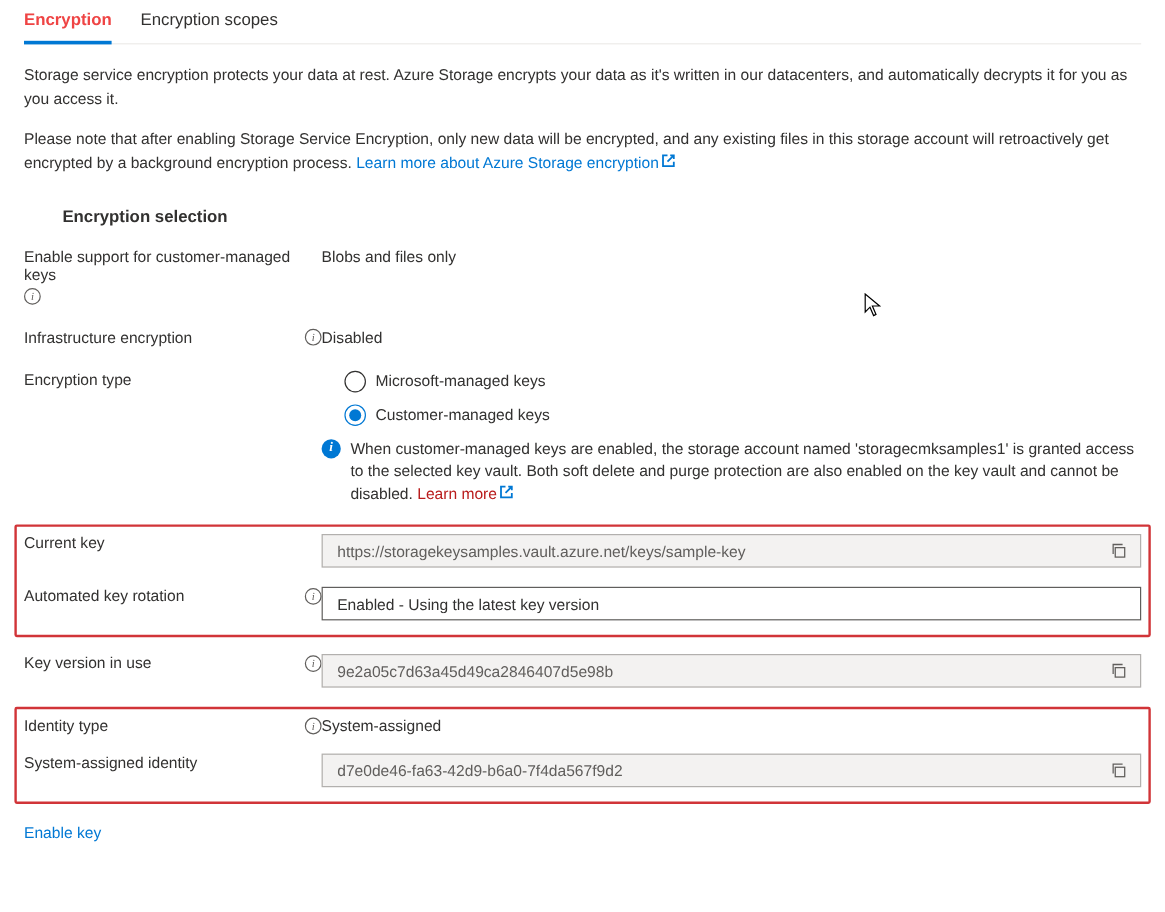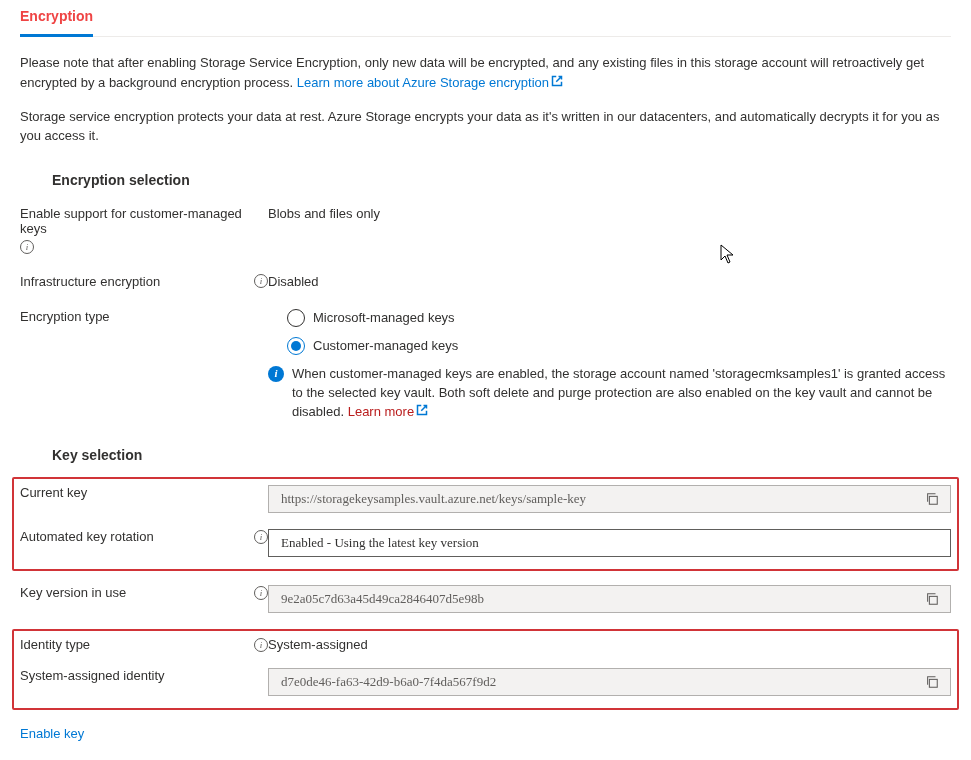--- a/index.html
+++ b/index.html
@@ -135,21 +135,20 @@
     font-family: Georgia, serif;
     margin-top:1px;
   }
   .info-banner a { color:#b91c1c; text-decoration:none; }
   .field-box {
     display:flex;
     align-items:center;
     border:1px solid #605e5c;
     height:28px;
     padding:0 6px 0 10px;
-    font-family:Liberation Serif, serif;
   }
   .field-box.readonly {
     background:#f3f2f1;
     border-color:#b2b0ae;
     color:#605e5c;
   }
   .field-box input {
     border:none;
     background:transparent;
     flex:1;
@@ -187,32 +186,33 @@
   }
   .wrap { position:relative; }
 </style>
 </head>
 <body>
 
 <div class="wrap">
 
 <div class="tabs">
   <div class="tab active">Encryption</div>
-</div>
+  <div class="tab">Encryption scopes</div>
+</div>
+
+<div class="description">Storage service encryption protects your data at rest. Azure Storage encrypts your data as it's written in our datacenters, and automatically decrypts it for you as you access it.</div>
 
 <div class="description">
   <span>Please note that after enabling Storage Service Encryption, only new data will be encrypted, and any existing files in this storage account will retroactively get encrypted by a background encryption process.</span>
   <a href="#">
     <span>Learn more about Azure Storage encryption</span><span class="ext-icon"><svg viewBox="0 0 16 16">
             <path d="M10 1h5v5h-2V4.4L7.7 9.7 6.3 8.3 11.6 3H10V1zM13 13H3V3h4V1H1v14h14v-6h-2v4z"></path>
           </svg></span>
   </a>
 </div>
-
-<div class="description">Storage service encryption protects your data at rest. Azure Storage encrypts your data as it's written in our datacenters, and automatically decrypts it for you as you access it.</div>
 
 <div class="section-heading">Encryption selection</div>
 
 <div class="row">
   <div class="label-col">
     <span>Enable support for customer-managed keys</span>
     <span class="info-icon">i</span>
   </div>
   <div class="value-col">Blobs and files only</div>
 </div>
@@ -251,21 +251,20 @@
             <span>Learn more</span><span class="ext-icon"><svg viewBox="0 0 16 16">
                     <path d="M10 1h5v5h-2V4.4L7.7 9.7 6.3 8.3 11.6 3H10V1zM13 13H3V3h4V1H1v14h14v-6h-2v4z"></path>
                   </svg></span>
           </a>
         </span>
       </div>
     </div>
   </div>
 </div>
 
-<div class="section-heading">Key selection</div>
 
 <div class="highlight-group">
   <div class="row">
     <div class="label-col">
       <span>Current key</span>
     </div>
     <div class="value-col">
       <div class="field-box readonly">
         <input readonly="" value="https://storagekeysamples.vault.azure.net/keys/sample-key" style="">
         <span class="copy-btn">

